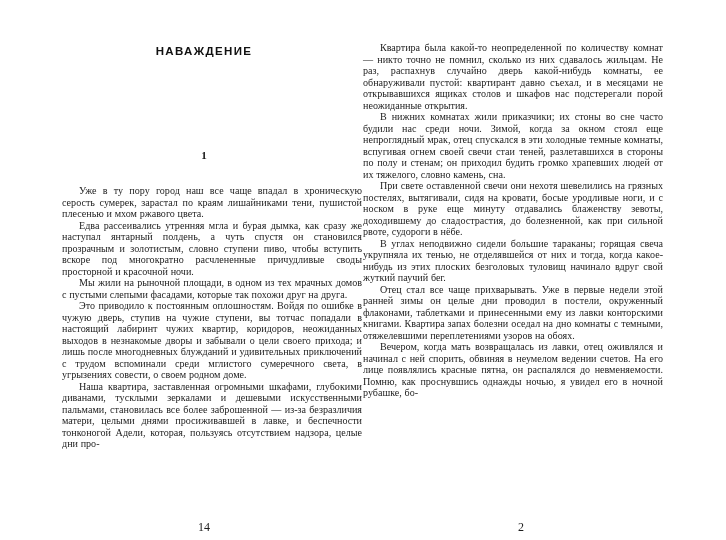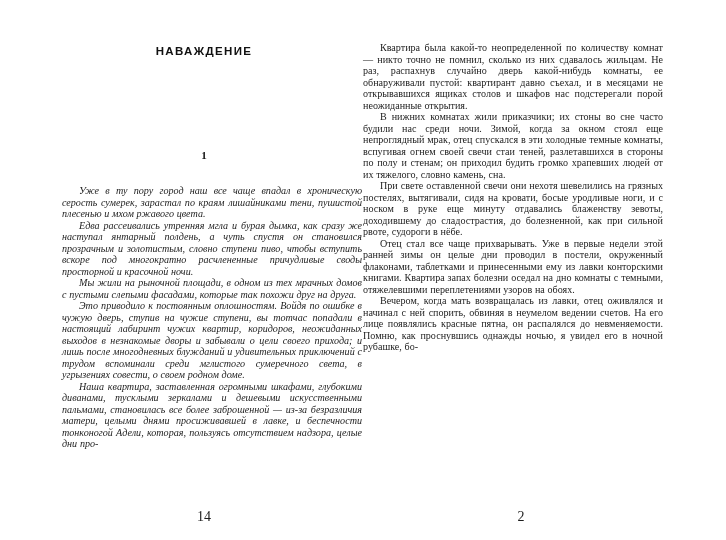--- a/index.html
+++ b/index.html
@@ -56,42 +56,41 @@
     font-weight: bold;
     font-size: 11px;
     text-align: center;
     color: #111111;
     width: 268px;
     margin-left: 8px;
     padding-top: 92px;
   }
   .body-start-left {
     padding-top: 24px;
-    font-style: italic;
   }
   .body-start-right {
     padding-top: 42px;
   }
   p.para {
     margin: 0;
     font-size: 10.1px;
     line-height: 11.52px;
     text-align: justify;
     text-indent: 17px;
     color: #1c1c1c;
     hyphens: manual;
     word-spacing: 0.02em;
   }
   p.para.noindent {
     text-indent: 0;
   }
   .folio {
     position: absolute;
-    bottom: 15px;
-    font-size: 14px;
+    bottom: 5px;
+    font-size: 12px;
     color: #1c1c1c;
     text-align: center;
     width: 268px;
   }
   .folio-left {
     left: 70px;
   }
   .folio-right {
     right: 71px;
   }
@@ -115,20 +114,21 @@
     </div>
 
     <div class="folio folio-left">14</div>
   </div>
 
   <div class="page page-right">
     <div class="text-col body-start-right">
       <p class="para">Квартира была какой-то неопределенной по количеству комнат — никто точно не помнил, сколько из них сдавалось жильцам. Не раз, распахнув случайно дверь какой-нибудь комнаты, ее обнаруживали пустой: квартирант давно съехал, и в месяцами не открывавшихся ящиках столов и шкафов нас подстерегали порой неожиданные открытия.</p>
       <p class="para">В нижних комнатах жили приказчики; их стоны во сне часто будили нас среди ночи. Зимой, когда за окном стоял еще непроглядный мрак, отец спускался в эти холодные темные комнаты, вспугивая огнем своей свечи стаи теней, разлетавшихся в стороны по полу и стенам; он приходил будить громко храпевших людей от их тяжелого, словно камень, сна.</p>
       <p class="para">При свете оставленной свечи они нехотя шевелились на грязных постелях, вытягивали, сидя на кровати, босые уродливые ноги, и с носком в руке еще минуту отдавались блаженству зевоты, доходившему до сладострастия, до болезненной, как при сильной рвоте, судороги в нёбе.</p>
+      <p class="para">В углах неподвижно сидели большие тараканы; горящая свеча укрупняла их тенью, не отделявшейся от них и тогда, когда какое-нибудь из этих плоских безголовых туловищ начинало вдруг свой жуткий паучий бег.</p>
       <p class="para">Отец стал все чаще прихварывать. Уже в первые недели этой ранней зимы он целые дни проводил в постели, окруженный флаконами, таблетками и принесенными ему из лавки конторскими книгами. Квартира запах болезни оседал на дно комнаты с темными, отяжелевшими переплетениями узоров на обоях.</p>
       <p class="para">Вечером, когда мать возвращалась из лавки, отец оживлялся и начинал с ней спорить, обвиняя в неумелом ведении счетов. На его лице появлялись красные пятна, он распалялся до невменяемости. Помню, как проснувшись однажды ночью, я увидел его в ночной рубашке, бо-</p>
     </div>
 
     <div class="folio folio-right">2</div>
   </div>
 
 </div>
 
 </body></html>

